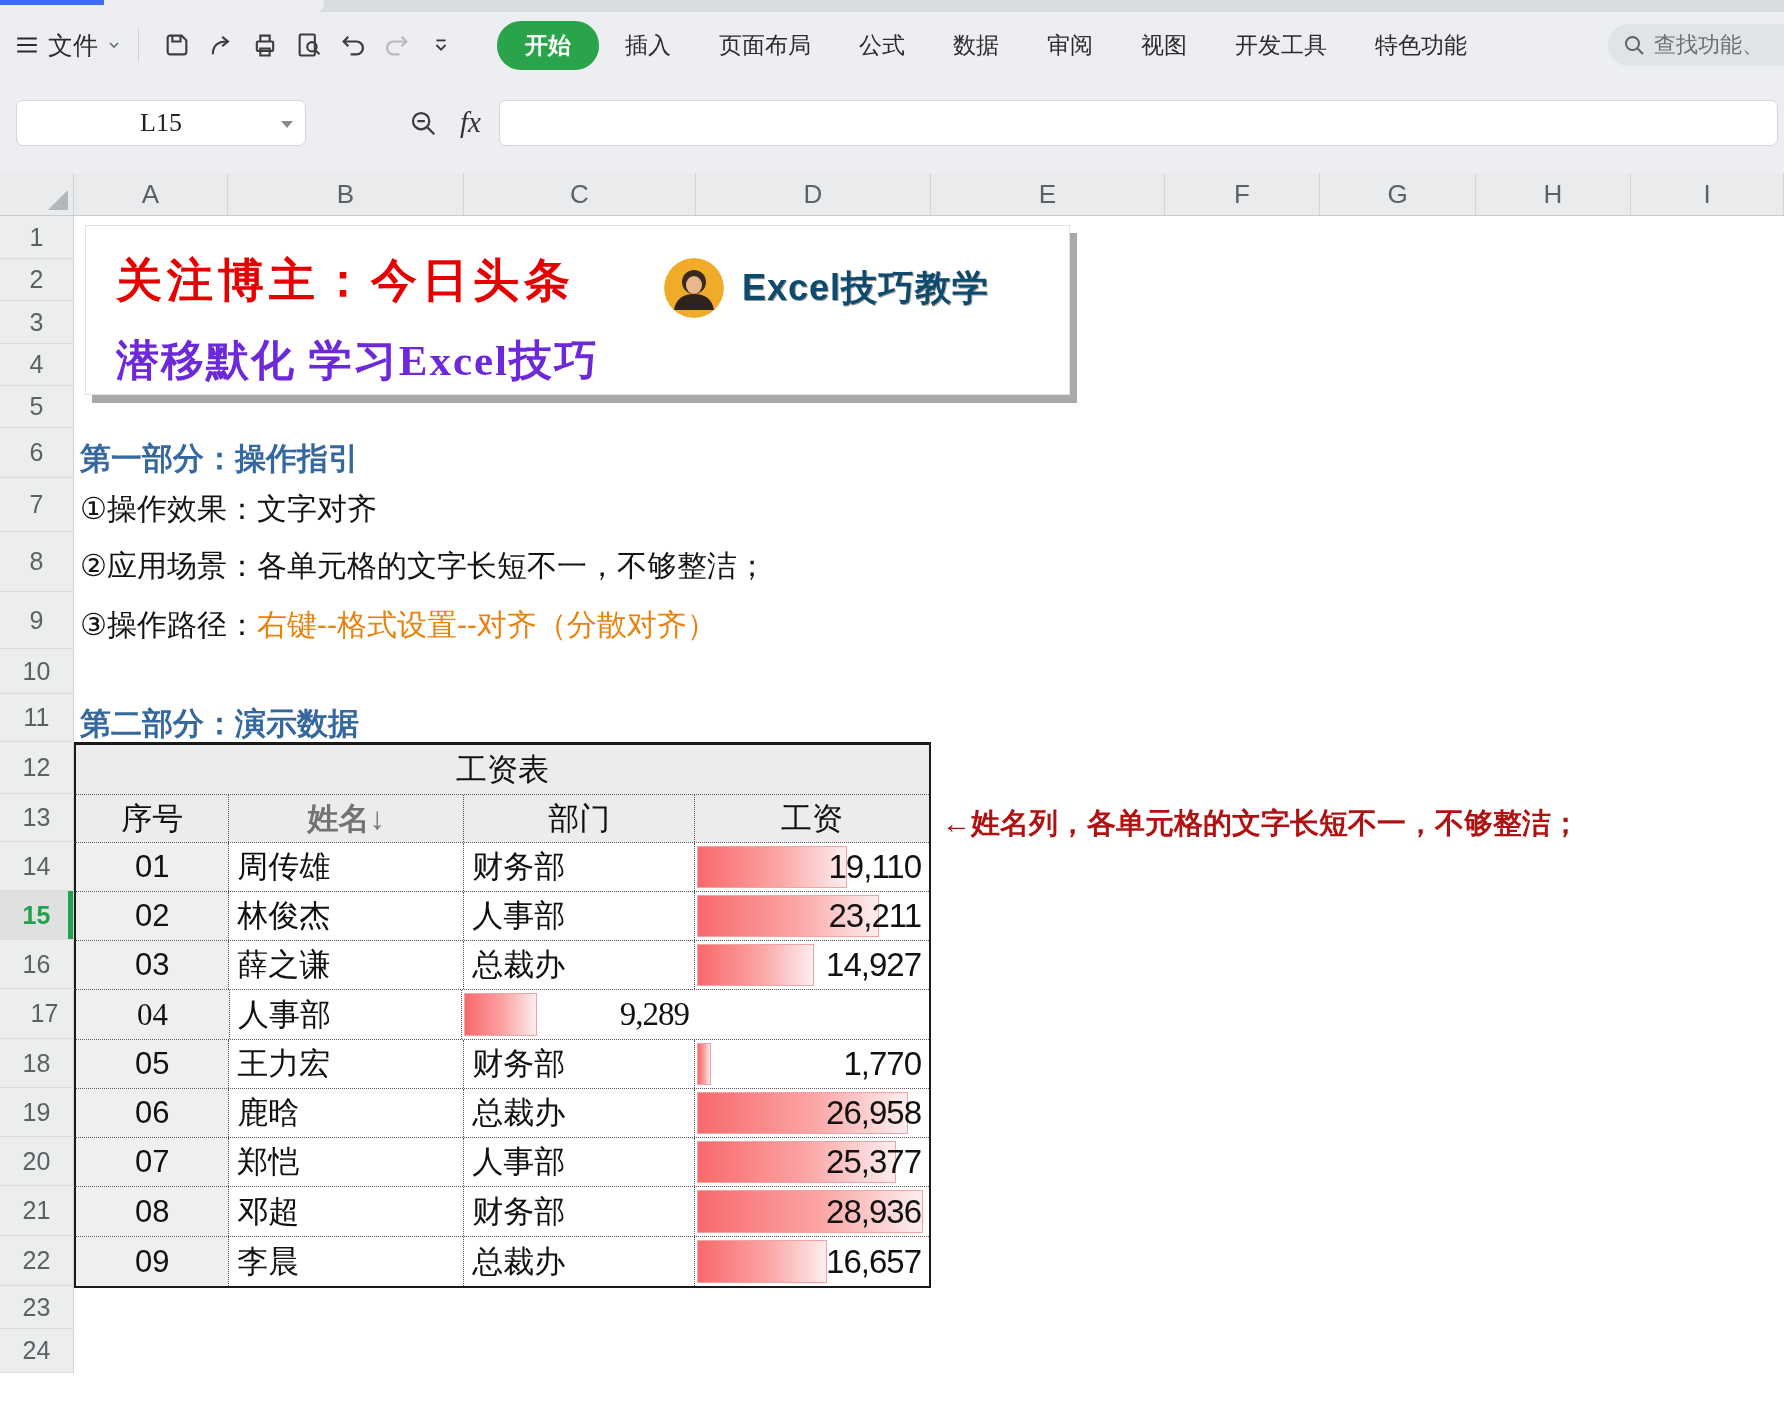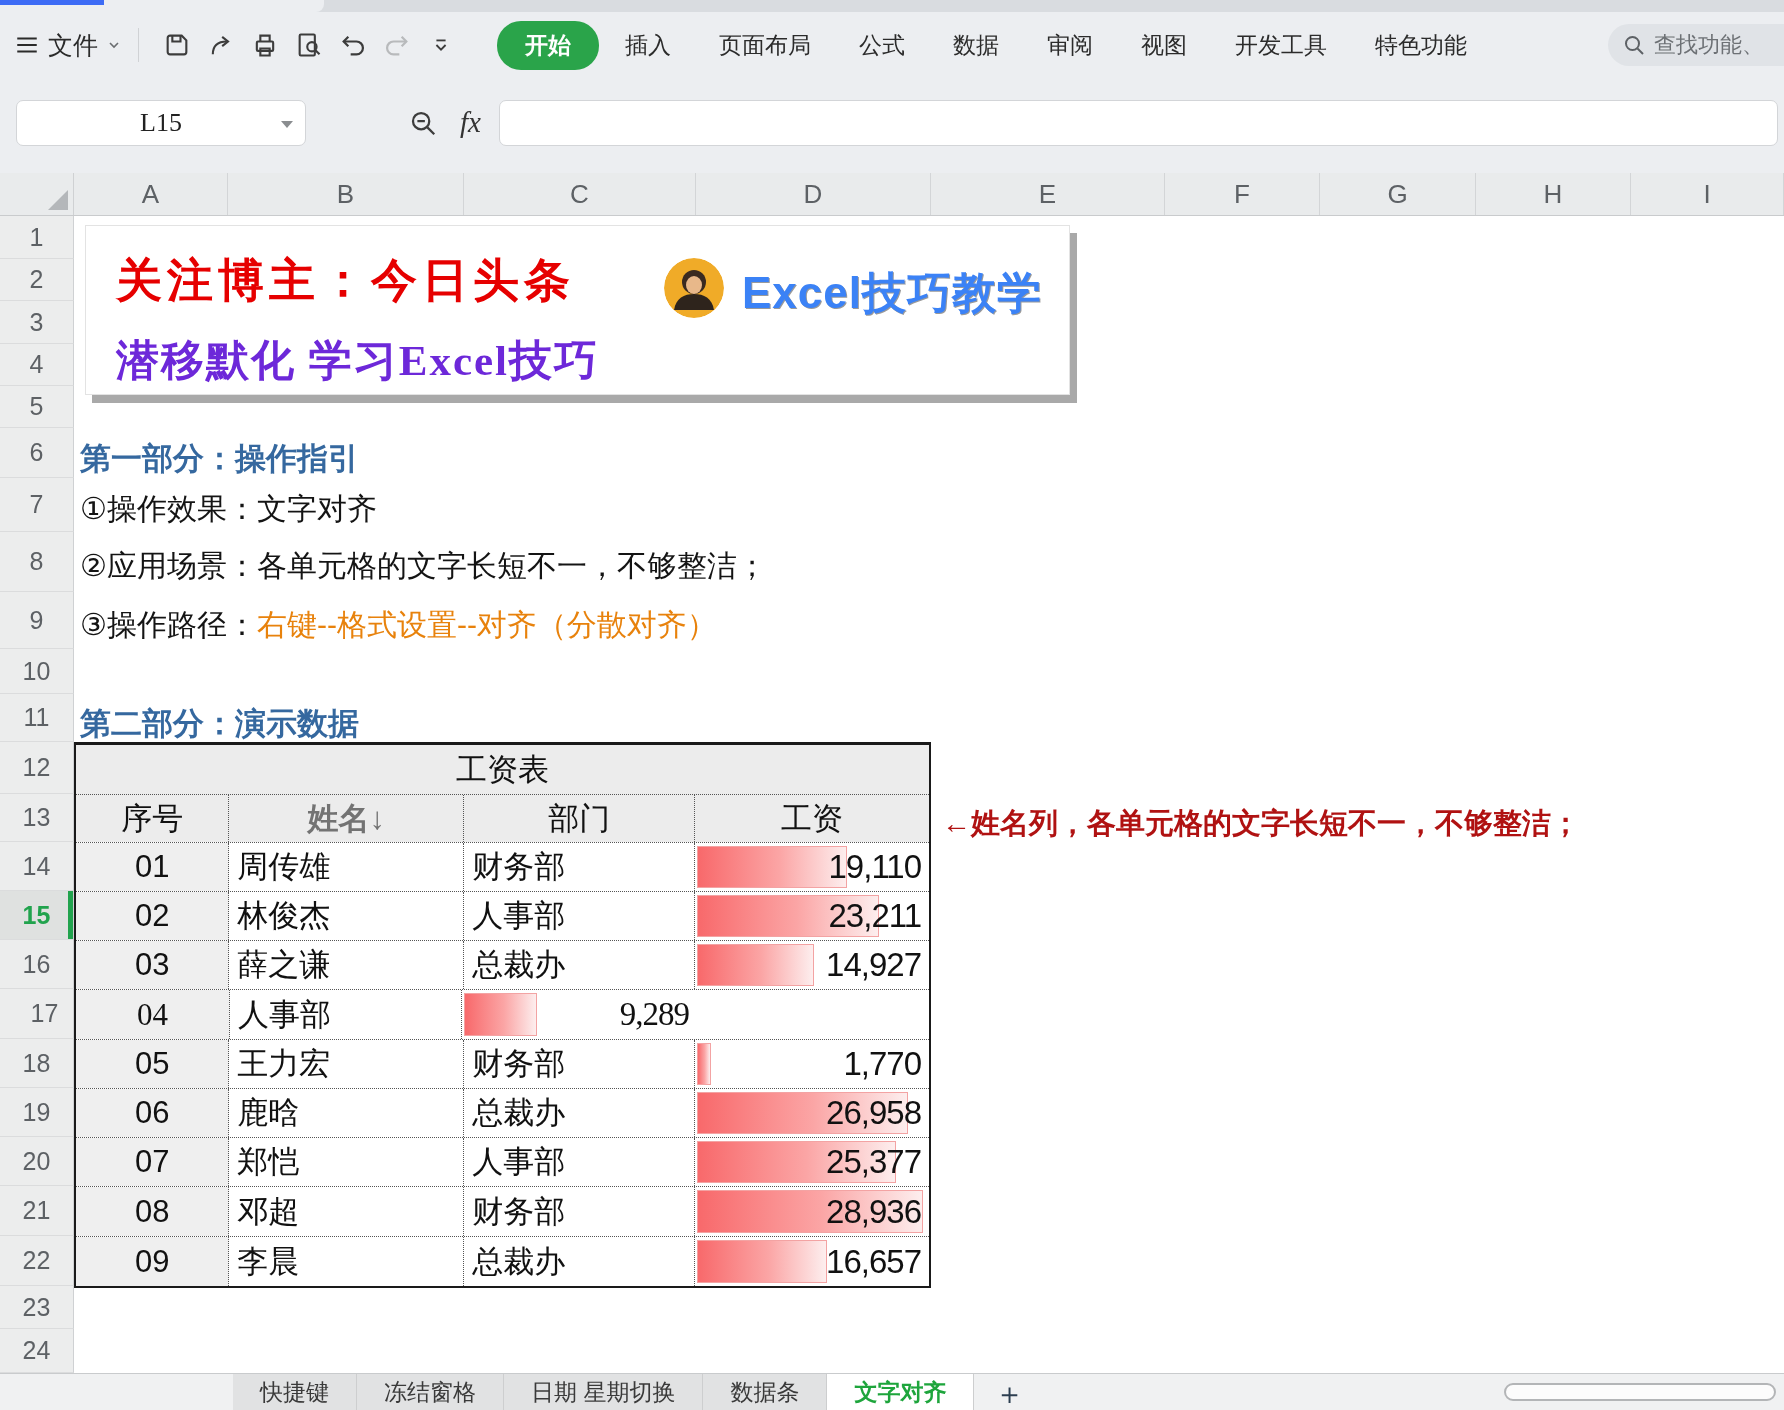--- a/index.html
+++ b/index.html
@@ -43,21 +43,21 @@
   .row-headers { width:74px; background:#eceded; }
   .row-h { display:flex; align-items:center; justify-content:center; font-size:25px; color:#5d6165; border-bottom:1px solid #dbdcdd; border-right:1px solid #cfd1d3; }
   .row-h.selected { color:#21a34d; background:#dfe1e0; box-shadow:inset -5px 0 0 #21a34d; font-weight:600; }
   .canvas { position:relative; flex:1; background:#fff; overflow:hidden; }
 
   
   .banner { position:absolute; left:11px; top:9px; width:985px; height:170px; background:#fff; border:1px solid #e3e3e3; box-shadow:7px 8px 0 #a9a9a9; }
   .banner-line1 { position:absolute; left:30px; top:24px; font-family:"Liberation Serif","DejaVu Serif",serif; font-weight:700; font-size:46px; color:#e60000; letter-spacing:5px; }
   .banner-line2 { position:absolute; left:30px; top:106px; font-family:"Liberation Serif","DejaVu Serif",serif; font-weight:700; font-size:43px; color:#6d28d9; letter-spacing:2px; }
   .avatar { position:absolute; left:578px; top:32px; width:60px; height:60px; border-radius:50%; overflow:hidden; }
-  .brand { position:absolute; left:656px; top:38px; font-size:44px; font-weight:800; color:#3b82f6; letter-spacing:1px; text-shadow:1px 1px 0 #9a9a9a; }
+  .brand { position:absolute; left:656px; top:38px; font-size:36px; font-weight:800; color:#0c4a6e; letter-spacing:1px; text-shadow:1px 1px 0 #9a9a9a; }
 
   
   .sec-title { position:absolute; left:6px; font-size:31px; font-weight:700; color:#35689f; }
   .body-line { position:absolute; left:6px; font-size:30px; color:#141414; }
   .orange { color:#e8820c; }
 
   
   .salary-table { position:absolute; left:0; top:526px; width:857px; border:2px solid #1a1a1a; border-top-width:3px; background:#fff; }
   .t-title { height:49px; background:#ececec; display:flex; align-items:center; justify-content:center; font-size:31px; color:#111; }
   .t-head { display:flex; height:48px; background:#ececec; border-top:1px dotted #555;justify-content:space-between; }
@@ -342,26 +342,14 @@
               </div>
             </div>
           </div>
       </div>
 
       <div class="annotation">←姓名列，各单元格的文字长短不一，不够整洁；</div>
 
     </div>
   </div>
 
-  <div class="sheet-tabs">
-    <div class="tabs-spacer"></div>
-    <div class="sheet-tab-list" id="sheet-tab-list">
-        <div class="sheet-tab">快捷键</div>
-        <div class="sheet-tab">冻结窗格</div>
-        <div class="sheet-tab">日期 星期切换</div>
-        <div class="sheet-tab">数据条</div>
-        <div class="sheet-tab active">文字对齐</div>
-      </div>
-    <button class="add-sheet">＋</button>
-    <div class="h-scrollbar"></div>
-  </div>
 
 </div>
 
 </body></html>

